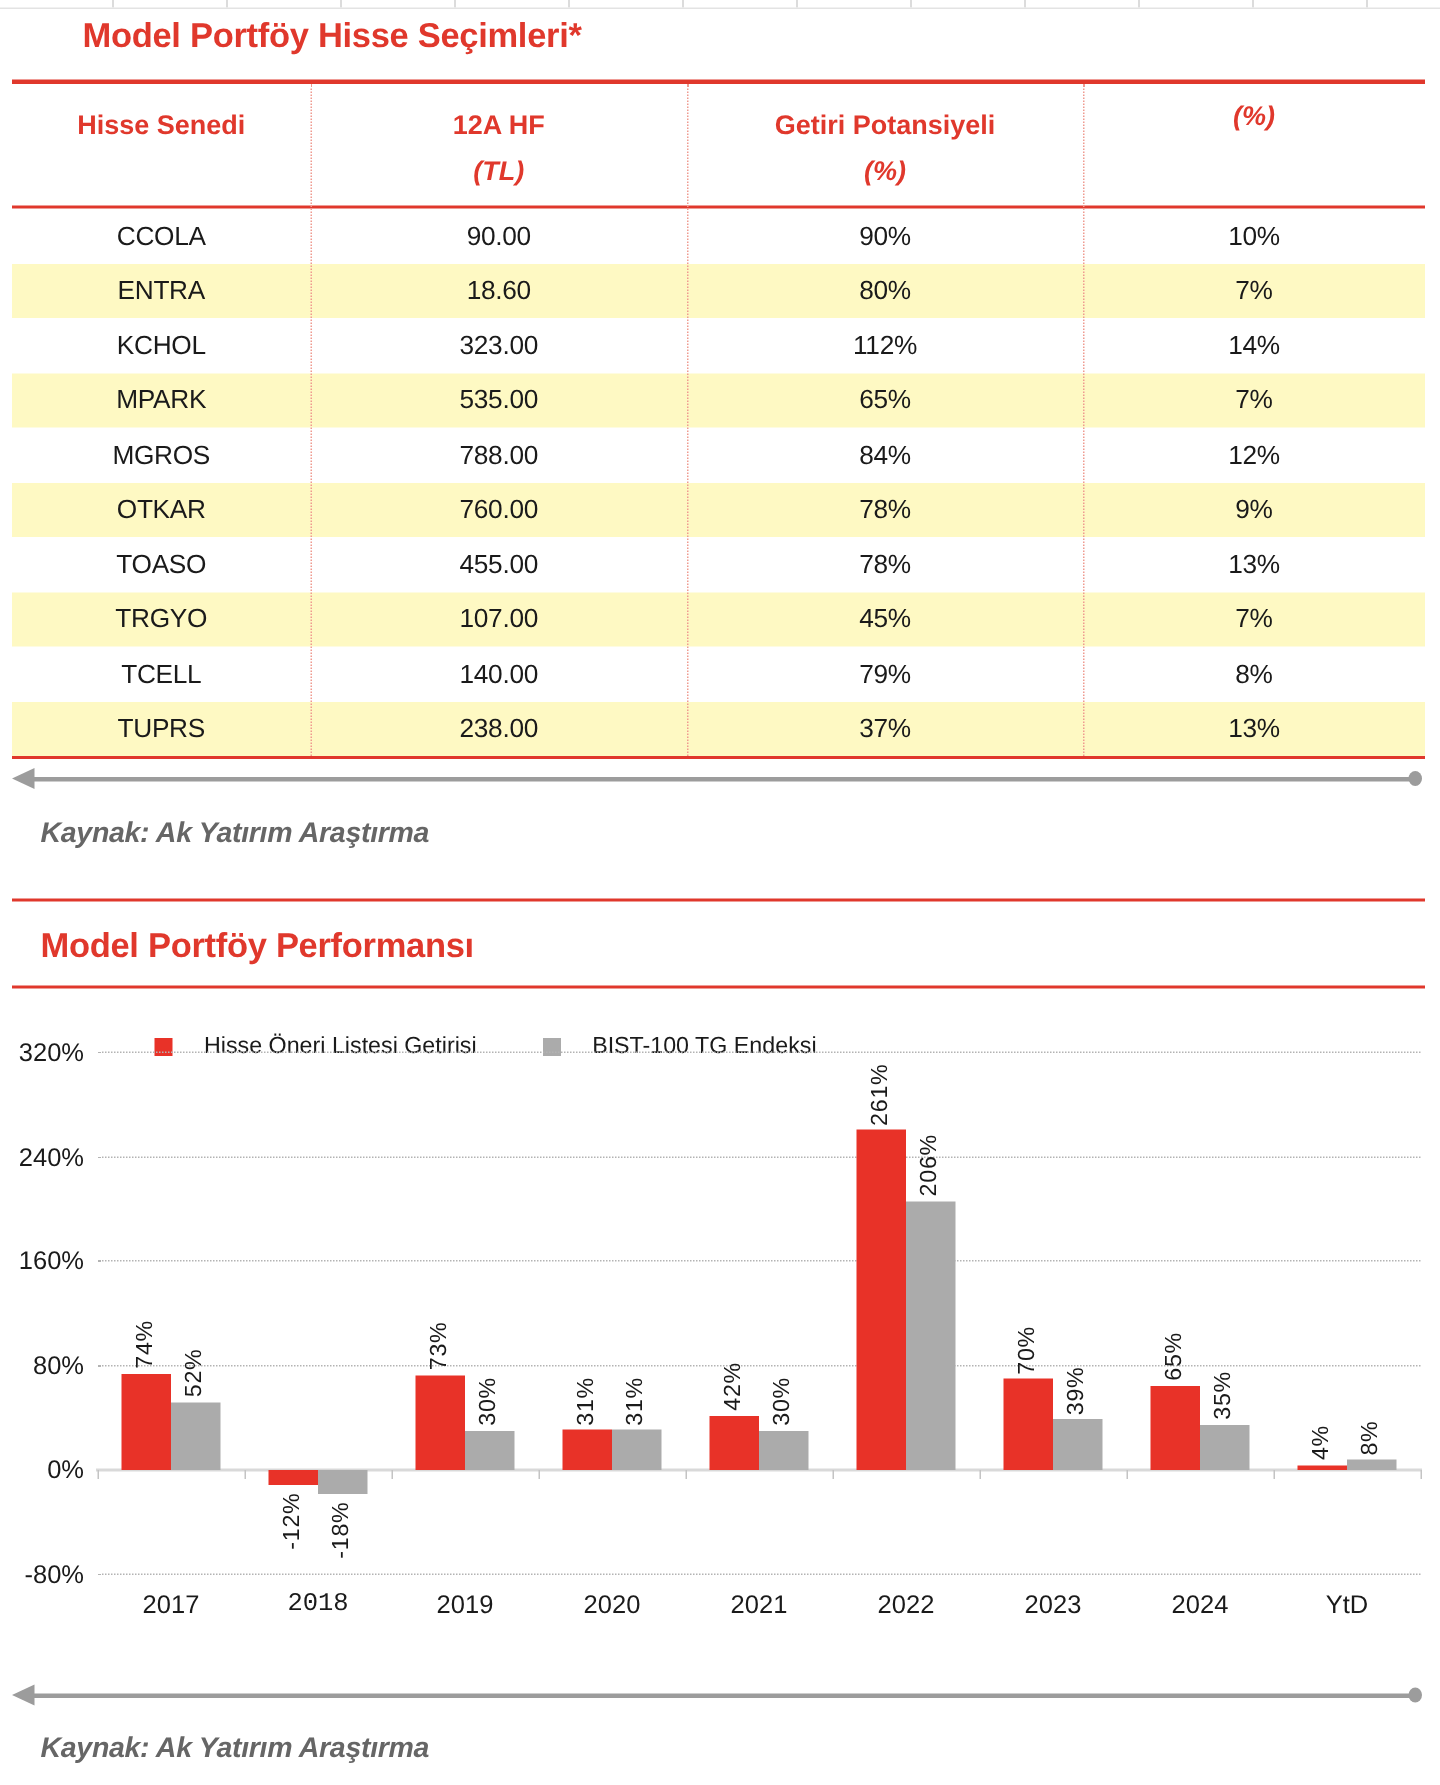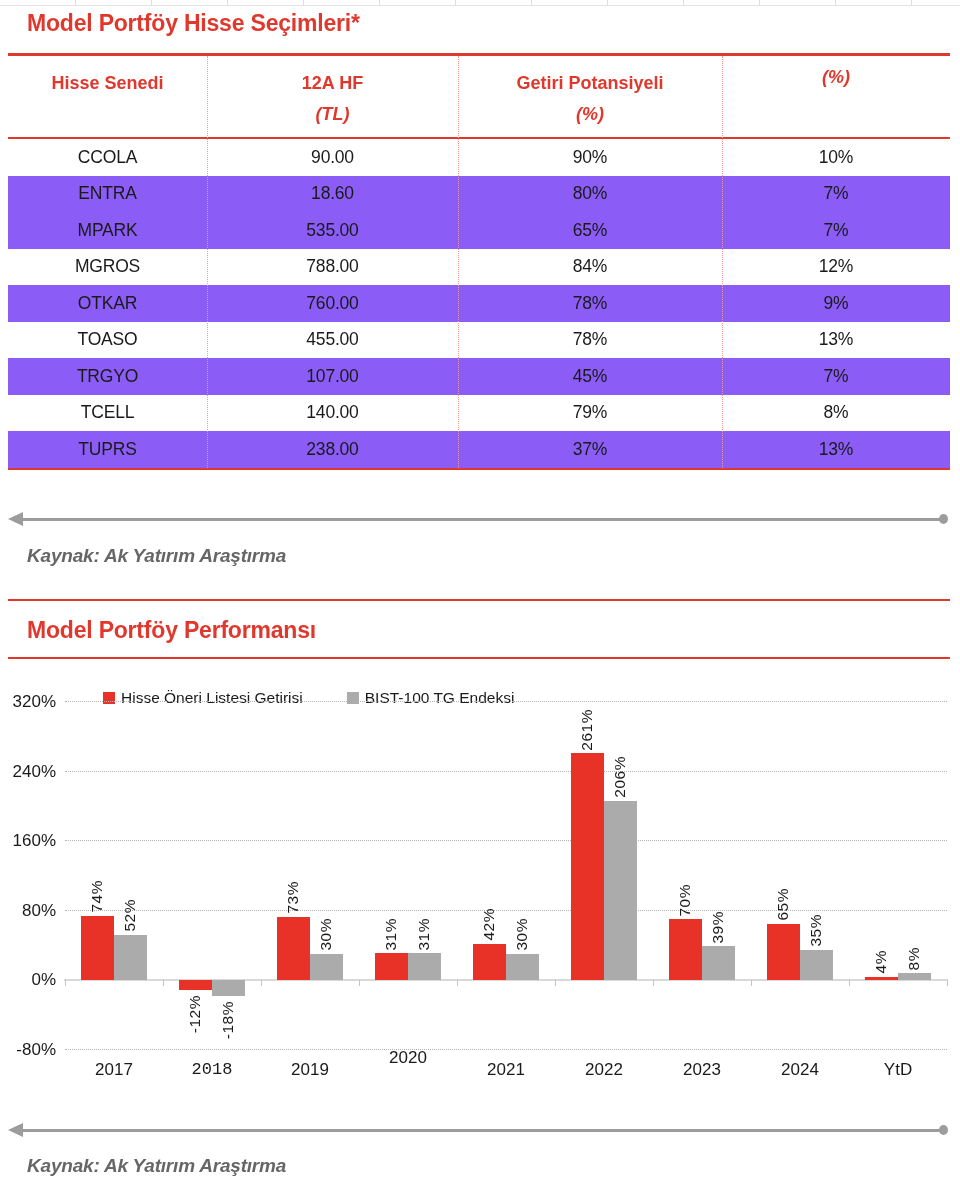--- a/index.html
+++ b/index.html
@@ -25,21 +25,21 @@
   .ptable {
     position:absolute; left:8px; top:53px; width:942px;
     border-top:3px solid #e0382c; border-bottom:2px solid #e0382c;
   }
   .thead { border-bottom:2px solid #e0382c; padding:6px 0 8px 0; }
   .thead-row { display:flex; }
   .hcell { text-align:center; color:#e0382c; font-weight:bold; font-size:18px; }
   .hcell .l1 { padding-top:5px; height:32px; line-height:32px; }
   .hcell .l2 { font-style:italic; height:30px; line-height:30px; }
   .trow { display:flex; height:36.5px; align-items:center; }
-  .trow.alt { background:#8b5cf6; }
+  .trow.alt { background:#fef9c3; }
   .tcell { text-align:center; font-size:17.5px; letter-spacing:-0.2px; }
   .vsep { position:absolute; top:0; bottom:0; width:0; border-left:1.5px dotted #ef9a8f; }
 
   
   .arrow-line { position:absolute; left:8px; width:940px; height:14px; }
   .arrow-shaft { position:absolute; left:9px; right:5px; top:5.5px; height:3px; background:#9c9c9c; }
   .arrow-head { position:absolute; left:0; top:0; width:0; height:0;
     border-top:7px solid transparent; border-bottom:7px solid transparent;
     border-right:15px solid #9c9c9c; }
   .arrow-dot { position:absolute; right:0; top:2px; width:9px; height:10px;
@@ -58,28 +58,28 @@
   .xlabel { position:absolute; width:98px; text-align:center; font-size:17px; color:#1a1a1a; }
   .xtick { position:absolute; width:0; height:6px; border-left:1.5px solid #c4c4c4; }
   .bar { position:absolute; }
   .vlabel {
     position:absolute; writing-mode:vertical-rl; transform:rotate(180deg);
     font-size:15.5px; color:#1a1a1a; letter-spacing:0.5px; white-space:nowrap;
   }
   .legend { position:absolute; left:103px; top:0; height:20px; display:flex; gap:44px; align-items:center; }
   .legend-item { display:flex; align-items:center; gap:6px; }
   .legend-swatch { width:12px; height:12px; display:inline-block; }
-  .legend-label { font-size:15.5px; color:#1a1a1a; white-space:nowrap; }
+  .legend-label { font-size:15.5px; color:#1a1a1a; white-space:nowrap;margin-left:15px; }
 </style>
 </head>
 <body>
 
 <div class="sheet-strip"></div>
 
-<div class="section-title" style="top:10px;">Model Portföy Hisse Seçimleri*</div>
+<div class="section-title" style="top:10px;margin-left:28px;">Model Portföy Hisse Seçimleri*</div>
 
 <div class="ptable">
   <div class="thead">
     <div class="thead-row">
         <div class="hcell" style="width: 199px;">
           <div class="l1">Hisse Senedi</div>
           <div class="l2"></div>
         </div>
         <div class="hcell" style="width: 251px;">
           <div class="l1">12A HF</div>
@@ -99,20 +99,26 @@
         <div class="tcell" style="width: 199px;">CCOLA</div>
         <div class="tcell" style="width: 251px;">90.00</div>
         <div class="tcell" style="width: 264px;">90%</div>
         <div class="tcell" style="width: 228px;">10%</div>
       </div>
       <div class="trow alt">
         <div class="tcell" style="width: 199px;">ENTRA</div>
         <div class="tcell" style="width: 251px;">18.60</div>
         <div class="tcell" style="width: 264px;">80%</div>
         <div class="tcell" style="width: 228px;">7%</div>
+      </div>
+      <div class="trow">
+        <div class="tcell" style="width: 199px;">KCHOL</div>
+        <div class="tcell" style="width: 251px;">323.00</div>
+        <div class="tcell" style="width: 264px;">112%</div>
+        <div class="tcell" style="width: 228px;">14%</div>
       </div>
       <div class="trow alt">
         <div class="tcell" style="width: 199px;">MPARK</div>
         <div class="tcell" style="width: 251px;">535.00</div>
         <div class="tcell" style="width: 264px;">65%</div>
         <div class="tcell" style="width: 228px;">7%</div>
       </div>
       <div class="trow">
         <div class="tcell" style="width: 199px;">MGROS</div>
         <div class="tcell" style="width: 251px;">788.00</div>
@@ -214,21 +220,21 @@
     <div class="xlabel" style="left: 163px; top: 372px; font-family: Liberation Mono, monospace;">2018</div>
     <div class="bar" style="left: 277px; width: 33px; background: rgb(232, 50, 40); top: 228.581px; height: 63.4188px;"></div>
     <div class="vlabel" style="left: 283.5px; bottom: 176.419px;">73%</div>
     <div class="bar" style="left: 310px; width: 33px; background: rgb(171, 171, 171); top: 265.938px; height: 26.0625px;"></div>
     <div class="vlabel" style="left: 316.5px; bottom: 139.062px;">30%</div>
     <div class="xlabel" style="left: 261px; top: 372px;">2019</div>
     <div class="bar" style="left: 375px; width: 33px; background: rgb(232, 50, 40); top: 265.069px; height: 26.9312px;"></div>
     <div class="vlabel" style="left: 381.5px; bottom: 139.931px;">31%</div>
     <div class="bar" style="left: 408px; width: 33px; background: rgb(171, 171, 171); top: 265.069px; height: 26.9312px;"></div>
     <div class="vlabel" style="left: 414.5px; bottom: 139.931px;">31%</div>
-    <div class="xlabel" style="left: 359px; top: 360px;">2020</div>
+    <div class="xlabel" style="left: 359px; top: 372px;">2020</div>
     <div class="bar" style="left: 473px; width: 33px; background: rgb(232, 50, 40); top: 255.512px; height: 36.4875px;"></div>
     <div class="vlabel" style="left: 479.5px; bottom: 149.488px;">42%</div>
     <div class="bar" style="left: 506px; width: 33px; background: rgb(171, 171, 171); top: 265.938px; height: 26.0625px;"></div>
     <div class="vlabel" style="left: 512.5px; bottom: 139.062px;">30%</div>
     <div class="xlabel" style="left: 457px; top: 372px;">2021</div>
     <div class="bar" style="left: 571px; width: 33px; background: rgb(232, 50, 40); top: 65.2562px; height: 226.744px;"></div>
     <div class="vlabel" style="left: 577.5px; bottom: 339.744px;">261%</div>
     <div class="bar" style="left: 604px; width: 33px; background: rgb(171, 171, 171); top: 113.037px; height: 178.963px;"></div>
     <div class="vlabel" style="left: 610.5px; bottom: 291.962px;">206%</div>
     <div class="xlabel" style="left: 555px; top: 372px;">2022</div>

